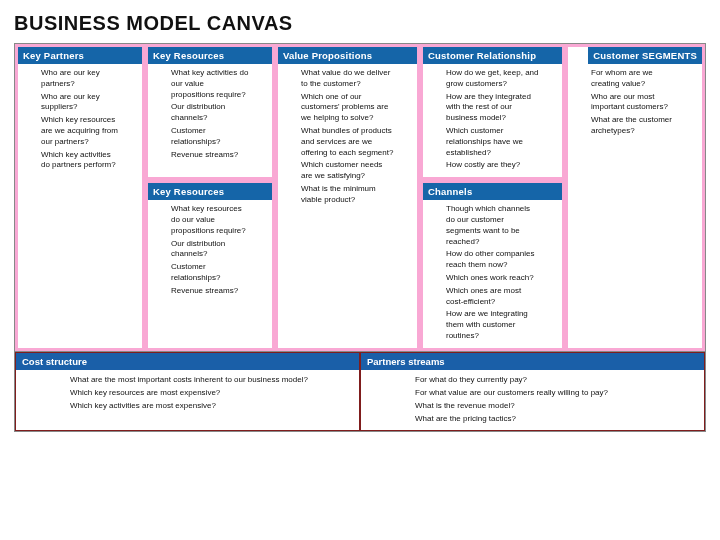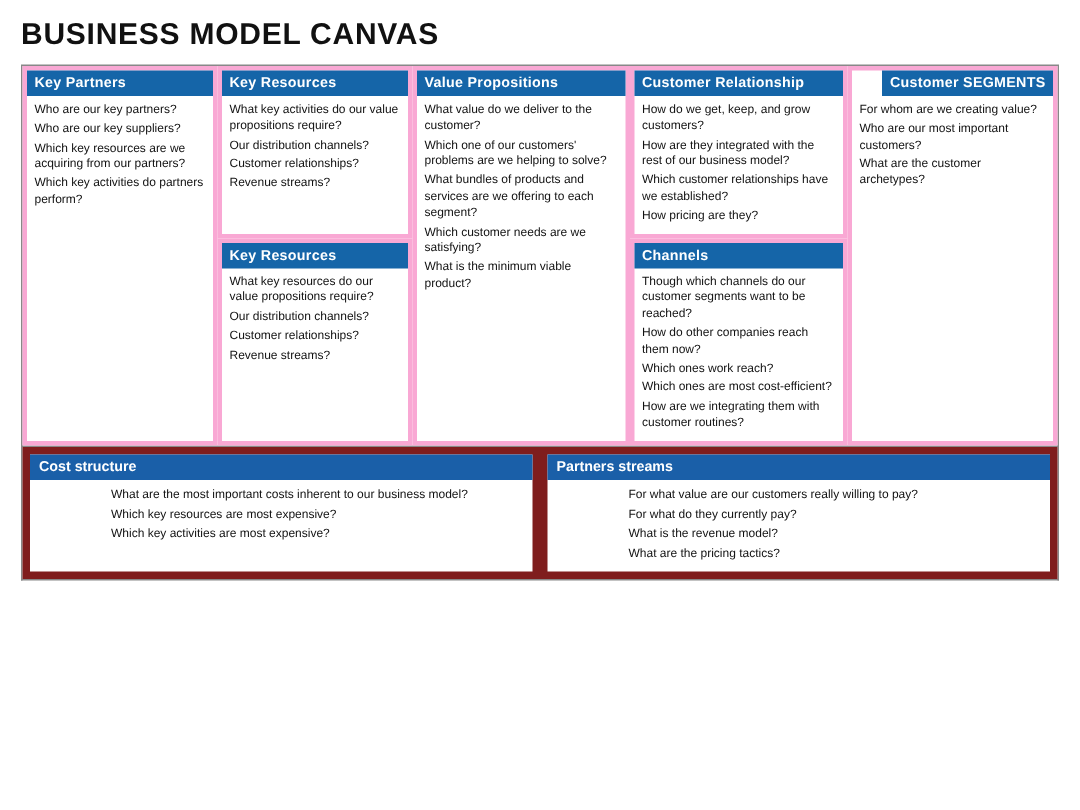--- a/index.html
+++ b/index.html
@@ -34,21 +34,21 @@
     .cell-header {
       background: #1565a8;
       color: #fff;
       font-size: 9.5px;
       font-weight: 700;
       padding: 3px 5px;
       text-transform: none;
       letter-spacing: 0.2px;
     }
     .cell-body {
-      padding: 4px 5px;
+      padding: 4px 23px;
       font-size: 8px;
       color: #111;
       line-height: 1.35;
       flex: 1;
     }
     .cell-body p {
       margin-bottom: 2px;
     }
     
     .key-partners {
@@ -83,21 +83,21 @@
     
     .bottom-grid {
       display: grid;
       grid-template-columns: 1fr 1fr;
       gap: 0;
       border: 1.5px solid #888;
       border-top: none;
       width: 100%;
     }
     .cost-structure, .revenue-streams {
-      border: 5px solid #7f1d1d;
+      border: 1px solid #7f1d1d;
     }
     .cell-header-dark {
       background: #1a5fa8;
       color: #fff;
       font-size: 9.5px;
       font-weight: 700;
       padding: 3px 6px;
     }
     .bottom-body {
       padding: 4px 6px;
@@ -145,21 +145,21 @@
       <p>What is the minimum viable product?</p>
     </div>
   </div>
 
   <div class="cell customer-relationship">
     <div class="cell-header">Customer Relationship</div>
     <div class="cell-body">
       <p>How do we get, keep, and grow customers?</p>
       <p>How are they integrated with the rest of our business model?</p>
       <p>Which customer relationships have we established?</p>
-      <p>How pricing are they?</p>
+      <p>How costly are they?</p>
     </div>
   </div>
 
   <div class="cell customer-segments">
     <div class="cell-header">Customer SEGMENTS</div>
     <div class="cell-body">
       <p>For whom are we creating value?</p>
       <p>Who are our most important customers?</p>
       <p>What are the customer archetypes?</p>
     </div>
@@ -193,19 +193,19 @@
     <div class="cell-header-dark">Cost structure</div>
     <div class="bottom-body">
       <p>What are the most important costs inherent to our business model?</p>
       <p>Which key resources are most expensive?</p>
       <p>Which key activities are most expensive?</p>
     </div>
   </div>
   <div class="revenue-streams">
     <div class="cell-header-dark">Partners streams</div>
     <div class="bottom-body">
+      <p>For what do they currently pay?</p>
       <p>For what value are our customers really willing to pay?</p>
-      <p>For what do they currently pay?</p>
       <p>What is the revenue model?</p>
       <p>What are the pricing tactics?</p>
     </div>
   </div>
 </div>
 
 </body></html>

